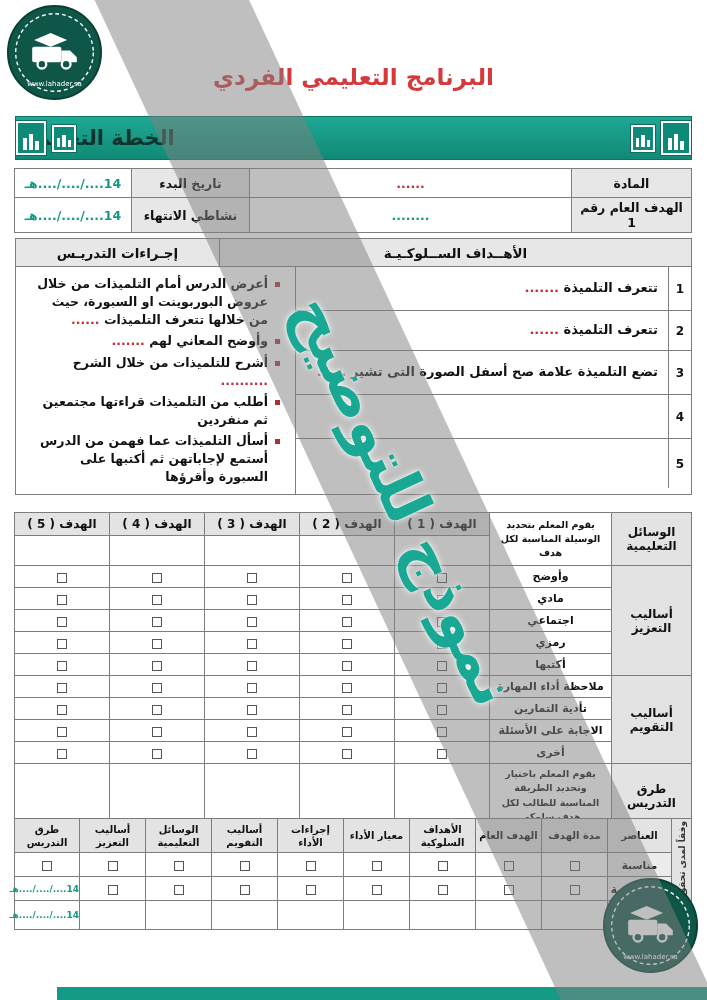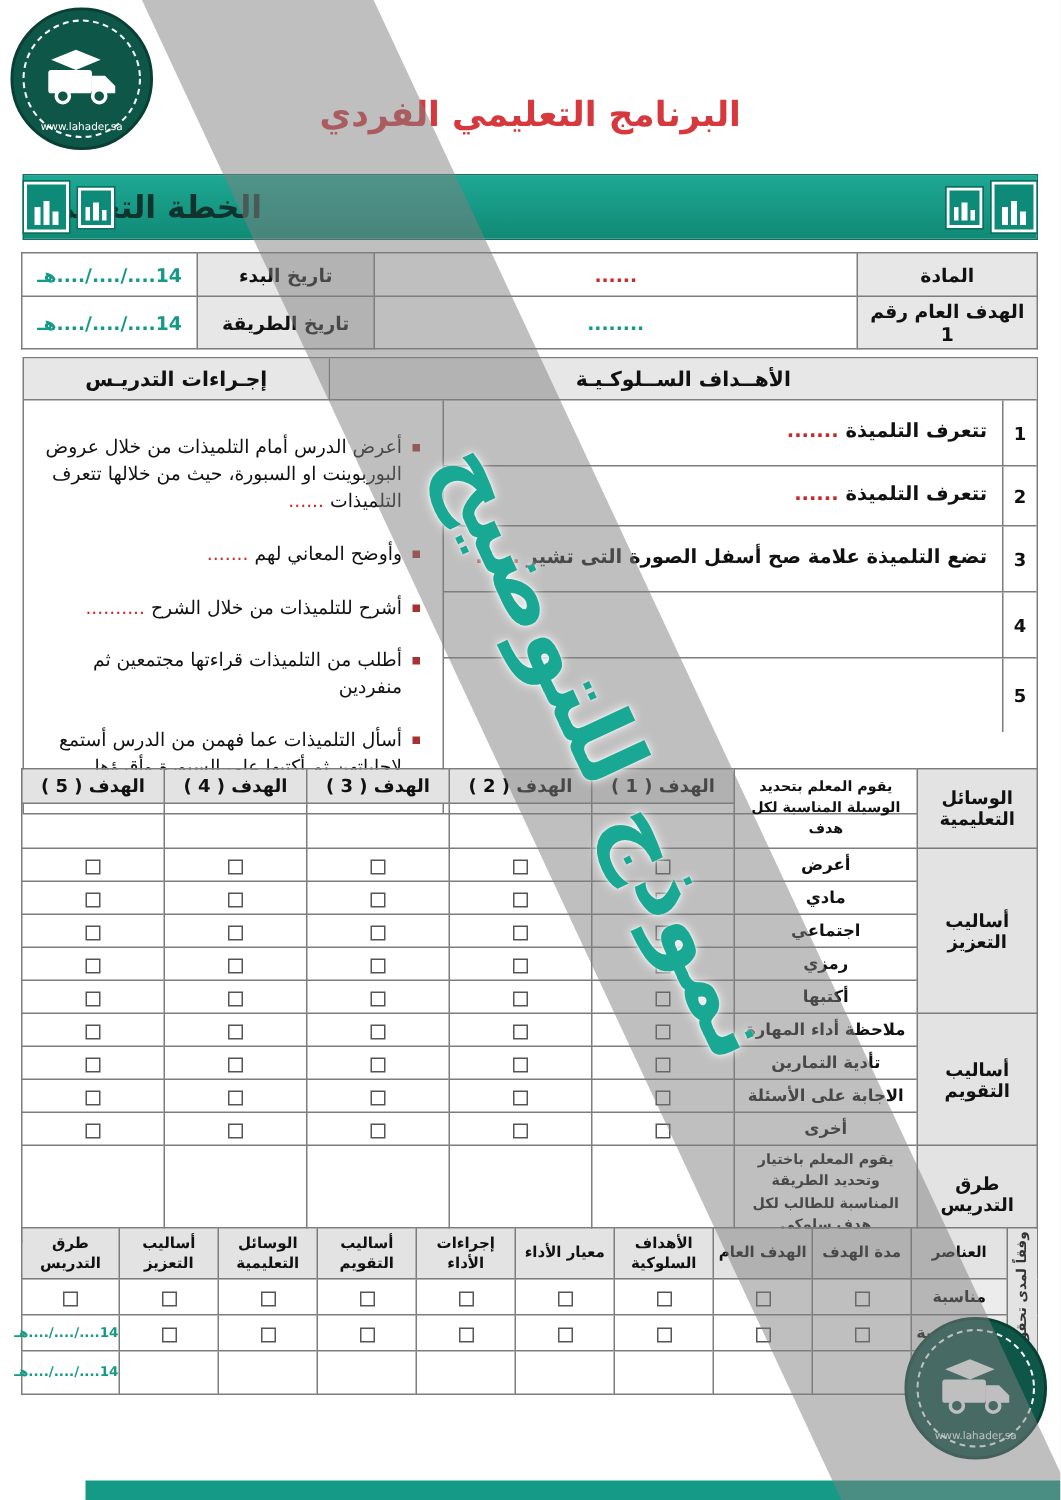--- a/index.html
+++ b/index.html
@@ -56,21 +56,21 @@
   .obj-row:last-child { border-bottom: none; }
   .obj-row:nth-child(1){min-height:44px} .obj-row:nth-child(2){min-height:40px}
   .obj-row:nth-child(3){min-height:44px} .obj-row:nth-child(4){min-height:44px}
   .obj-row:nth-child(5){min-height:49px}
   .obj-num { width: 23px; min-width: 23px; align-self: stretch; display: flex; align-items: center;
              justify-content: center; border-left: 1px solid #7d7d7d; font-weight: bold; font-size: 12px; }
   .obj-text { padding: 4px 10px; font-weight: bold; font-size: 13px; line-height: 1.4; }
   .blank { color: #cc2a2a; }
   .proc-col { flex: 1; padding: 5px 4px; }
   .proc-col ul { list-style: none; margin: 2px 10px; }
-  .proc-col li { position: relative; padding-right: 13px; margin: 17px 0; font-weight: normal;
+  .proc-col li { position: relative; padding-right: 13px; margin: 3px 0; font-weight: bold;
                  font-size: 12.5px; line-height: 1.45; }
   .proc-col li::before { content: ""; position: absolute; right: 1px; top: 7px;
                          width: 5px; height: 5px; background: #a83232; }
 
   
   .mtx { position: absolute; top: 512px; right: 15px; width: 677px; }
   .mtx th, .mtx td { border: 1px solid #7d7d7d; }
   .mtx th { background: #e3e3e3; font-size: 12px; font-weight: bold; height: 23px; }
   .w-cat { width: 80px; } .w-lbl { width: 122px; } .w-goal { width: 95px; }
   .mtx .cat { background: #e3e3e3; font-weight: bold; font-size: 12px; text-align: center; padding: 2px; }
@@ -166,21 +166,21 @@
     <tbody>
       <tr>
         <td class="hd">المادة</td>
         <td class="val val-red">......</td>
         <td class="hd">تاريخ البدء</td>
         <td class="date-val">14..../..../....هـ</td>
       </tr>
       <tr>
         <td class="hd">الهدف العام رقم 1</td>
         <td class="val val-teal">........</td>
-        <td class="hd">تاريخ الطريقة</td>
+        <td class="hd">نشاطي الانتهاء</td>
         <td class="date-val">14..../..../....هـ</td>
       </tr>
     </tbody>
   </table>
 
   <div class="obj-table">
     <div class="obj-head">
       <div class="oh oh-right">الأهــداف الســلوكـيـة</div>
       <div class="oh oh-left">إجـراءات التدريـس</div>
     </div>
@@ -241,21 +241,21 @@
       <tr class="spacer-row">
         <td class="c"></td>
           <td class="c"></td>
           <td class="c"></td>
           <td class="c"></td>
           <td class="c"></td>
       </tr>
 
       <tr>
         <td class="cat" rowspan="5">أساليب التعزيز</td>
-        <td class="lbl">أعرض</td>
+        <td class="lbl">وأوضح</td>
         <td class="c"><span class="box"></span></td>
           <td class="c"><span class="box"></span></td>
           <td class="c"><span class="box"></span></td>
           <td class="c"><span class="box"></span></td>
           <td class="c"><span class="box"></span></td>
       </tr>
       <tr>
         <td class="lbl">مادي</td>
         <td class="c"><span class="box"></span></td>
           <td class="c"><span class="box"></span></td>

